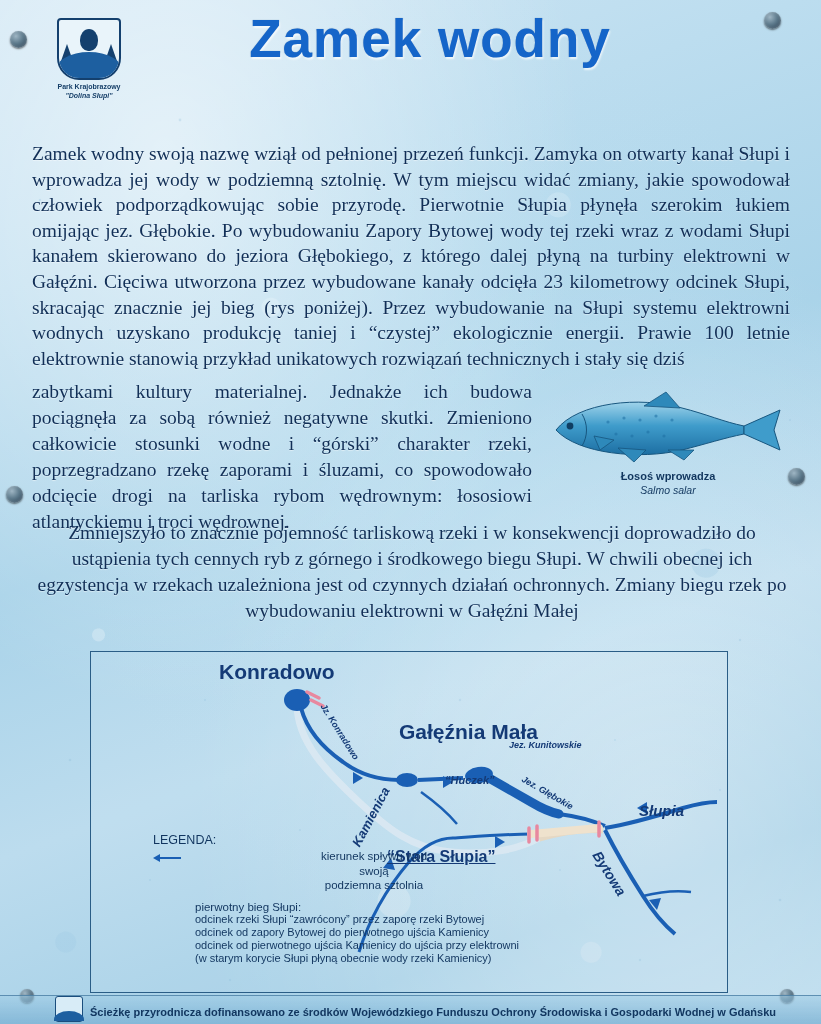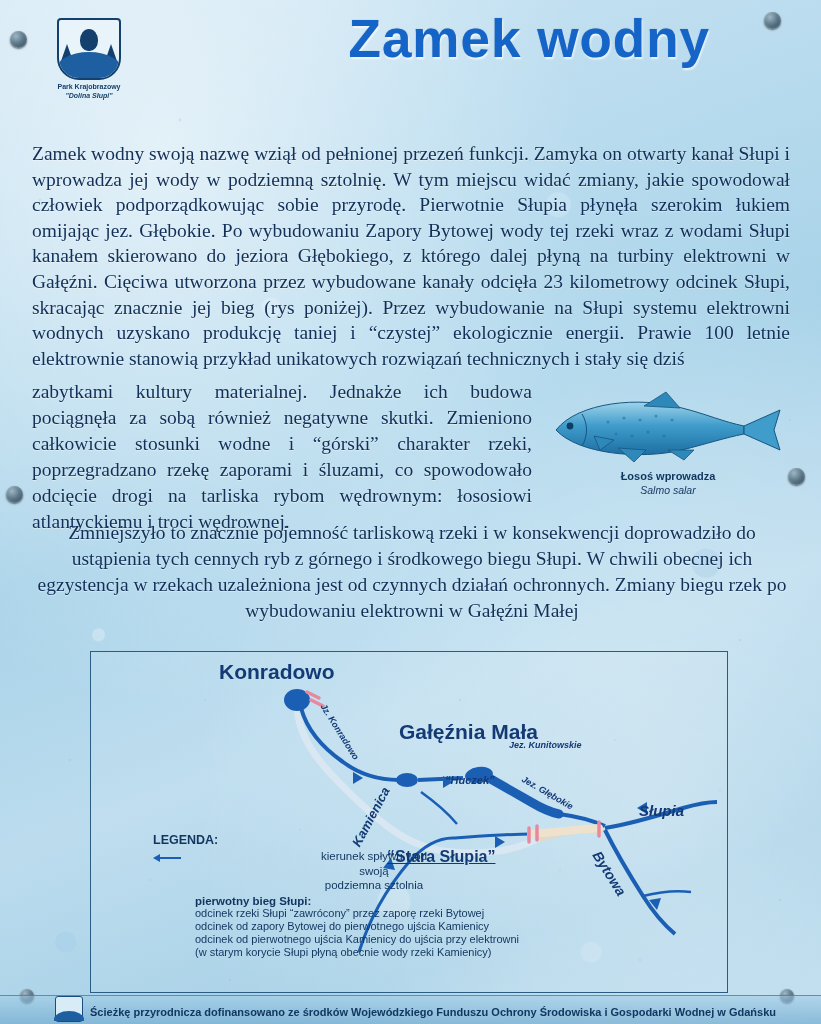--- a/index.html
+++ b/index.html
@@ -119,21 +119,21 @@
     font-style: italic;
     color: #163f68;
     line-height: 1.25;
   }
 
   #title {
     position: absolute;
     left: 150px;
     top: 8px;
     width: 560px;
-    text-align: right;
+    text-align: center;
     font-family: "Liberation Sans", sans-serif;
     font-weight: bold;
     font-size: 53px;
     letter-spacing: 1px;
     color: #1565c9;
     text-shadow: 1px 2px 2px rgba(255,255,255,0.75), 0 0 1px rgba(14,60,120,0.5);
   }
 
   
   .para {
@@ -227,21 +227,21 @@
   #legend {
     position: absolute;
     left: 62px;
     top: 181px;
     width: 400px;
     font-family: "Liberation Sans", sans-serif;
     color: #11355f;
   }
   #legend .leg-title {
     font-size: 12.5px;
-    font-weight: bold;
+    font-weight: normal;
     margin-bottom: 3px;
   }
   #legend .leg-row {
     position: relative;
     font-size: 11.5px;
     line-height: 13.5px;
     padding-left: 42px;
     margin-bottom: 1px;
     text-align: center;
   }
@@ -268,22 +268,22 @@
     border-right: 7px solid #1a5fb4;
   }
   #legend .sym-dam {
     background: repeating-linear-gradient(90deg, #e08fa8 0 3px, transparent 3px 6px);
     height: 5px;
     top: 5px;
     width: 24px;
   }
   #legend .sub-title {
     font-size: 11.5px;
-    font-weight: bold;
-    margin-top: 2px;
+    font-weight: normal;
+    margin-top: 8px;
     padding-left: 42px;
   }
   #legend .sub-row {
     font-size: 11px;
     line-height: 13.2px;
     padding-left: 42px;
   }
 
   
   #footer-bar {

